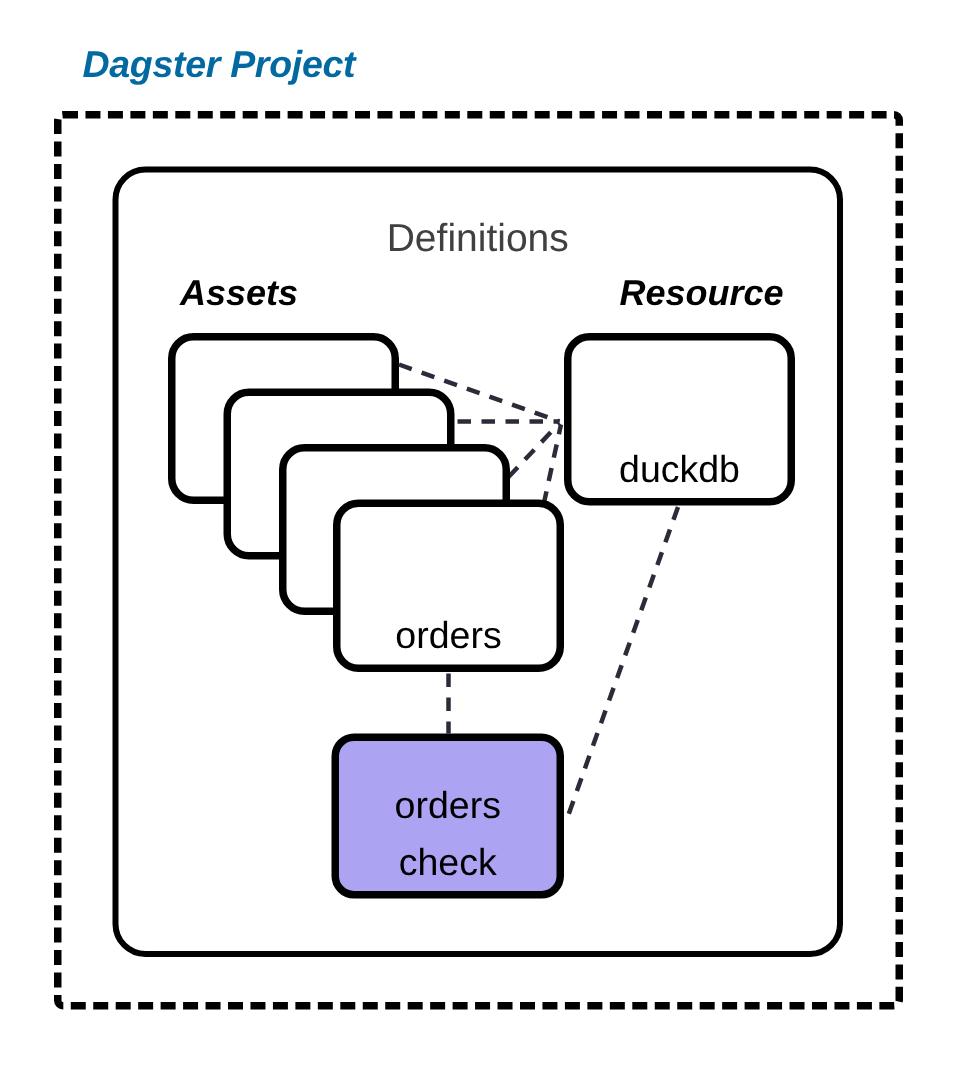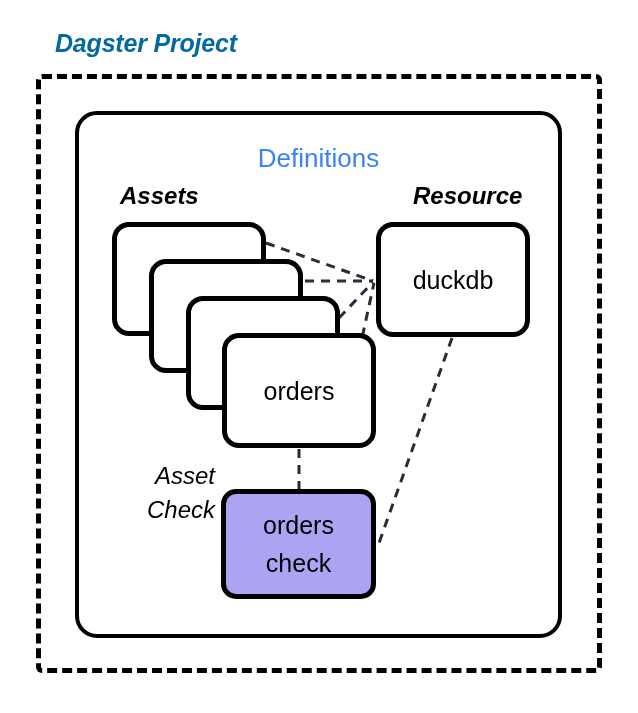--- a/index.html
+++ b/index.html
@@ -56,21 +56,21 @@
     background: #ffffff;
   }
   .definitions-title {
     position: absolute;
     left: 0;
     top: 28px;
     width: 100%;
     text-align: center;
     font-size: 26px;
     font-weight: 400;
-    color: #3b82f6;
+    color: #404040;
   }
 
   
   .group-label {
     position: absolute;
     font-size: 24px;
     font-style: italic;
     font-weight: 700;
     color: #000000;
     white-space: nowrap;
@@ -93,21 +93,21 @@
   
   .card {
     position: absolute;
     box-sizing: border-box;
     border: 5px solid #000000;
     border-radius: 17px;
     background: #ffffff;
     display: flex;
     flex-direction: column;
     align-items: center;
-    justify-content: center;
+    justify-content: flex-end;
     font-size: 25px;
     color: #000000;
     line-height: 38px;
     text-align: center;
   }
   .card-empty-1 { left: 112px; top: 222px; width: 154px; height: 114px; z-index: 4; }
   .card-empty-2 { left: 149px; top: 259px; width: 154px; height: 114px; z-index: 5; }
   .card-empty-3 { left: 186px; top: 296px; width: 154px; height: 114px; z-index: 6; }
   .card-orders  { left: 222px; top: 333px; width: 154px; height: 115px; z-index: 7; }
 
@@ -147,24 +147,20 @@
   <div class="project-frame"></div>
 
   <div class="definitions-box">
     <div class="definitions-title">Definitions</div>
   </div>
 
   <div class="group-label label-assets">Assets</div>
 
   <div class="group-label label-resource">Resource</div>
 
-  <div class="label-assetcheck">
-    <div>Asset</div>
-    <div>Check</div>
-  </div>
 
   <svg class="connectors" viewBox="0 0 638 713" width="638" height="713">
 
     <path class="conn" d="M 266 243 L 373 281"></path>
 
     <path class="conn" d="M 305 281 L 373 281"></path>
 
     <path class="conn" d="M 339 318 L 373 282"></path>
 
     <path class="conn" d="M 359 352 L 374 283"></path>

